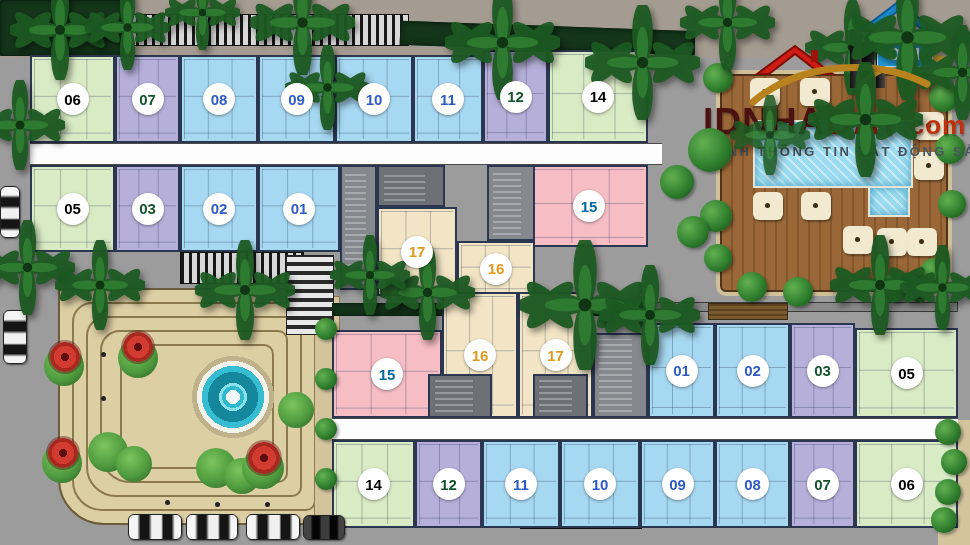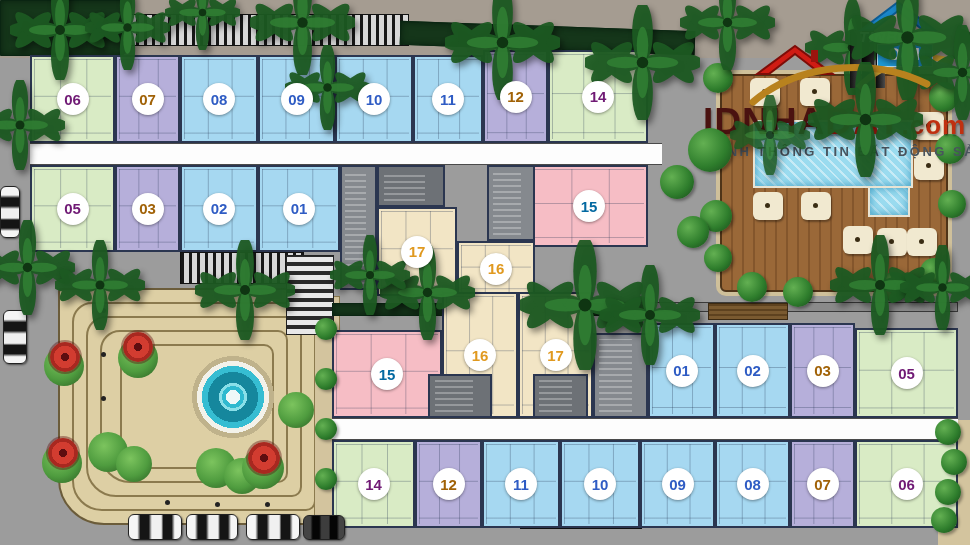--- a/index.html
+++ b/index.html
@@ -20,21 +20,21 @@
                          linear-gradient(rgba(35,50,80,.30) 1px,transparent 1px);
         background-size:34% 46%;}
   .u-green{background:#d9ebc5;}
   .u-blue{background:#a6d8f1;}
   .u-purple{background:#b6afda;}
   .u-pink{background:#f6bdc5;}
   .u-beige{background:#f2e5c5;}
   .circle{position:relative;z-index:3;width:32px;height:32px;border-radius:50%;background:#fff;
           box-shadow:0 1px 3px rgba(0,0,0,.4);display:flex;align-items:center;justify-content:center;
           font-weight:bold;font-size:15px;}
-  .n-green{color:#701a75}.n-blue{color:#2f5cc4}.n-purple{color:#a16207}
+  .n-green{color:#000000}.n-blue{color:#2f5cc4}.n-purple{color:#14532d}
   .n-pink{color:#0369a1}.n-beige{color:#e0991f}
   .corridor{position:absolute;background:#fdfdfd;border-top:1.5px solid #4a4a4a;border-bottom:1.5px solid #4a4a4a;box-sizing:border-box;}
   .core{position:absolute;background:#85898e;border:2px solid #2b3650;box-sizing:border-box;}
   .core.dark{background:#6d7176;}
   .core::after{content:"";position:absolute;inset:4px 28% 4px 8%;
         background:repeating-linear-gradient(0deg,rgba(255,255,255,.28) 0 2px,transparent 2px 6px);}
   
   .tree{position:absolute;border-radius:50%;
         background:radial-gradient(circle at 35% 35%,#63b052,#2e7d2c 58%,#17471a 100%);
         box-shadow:2px 2px 3px rgba(0,0,0,.35);}

